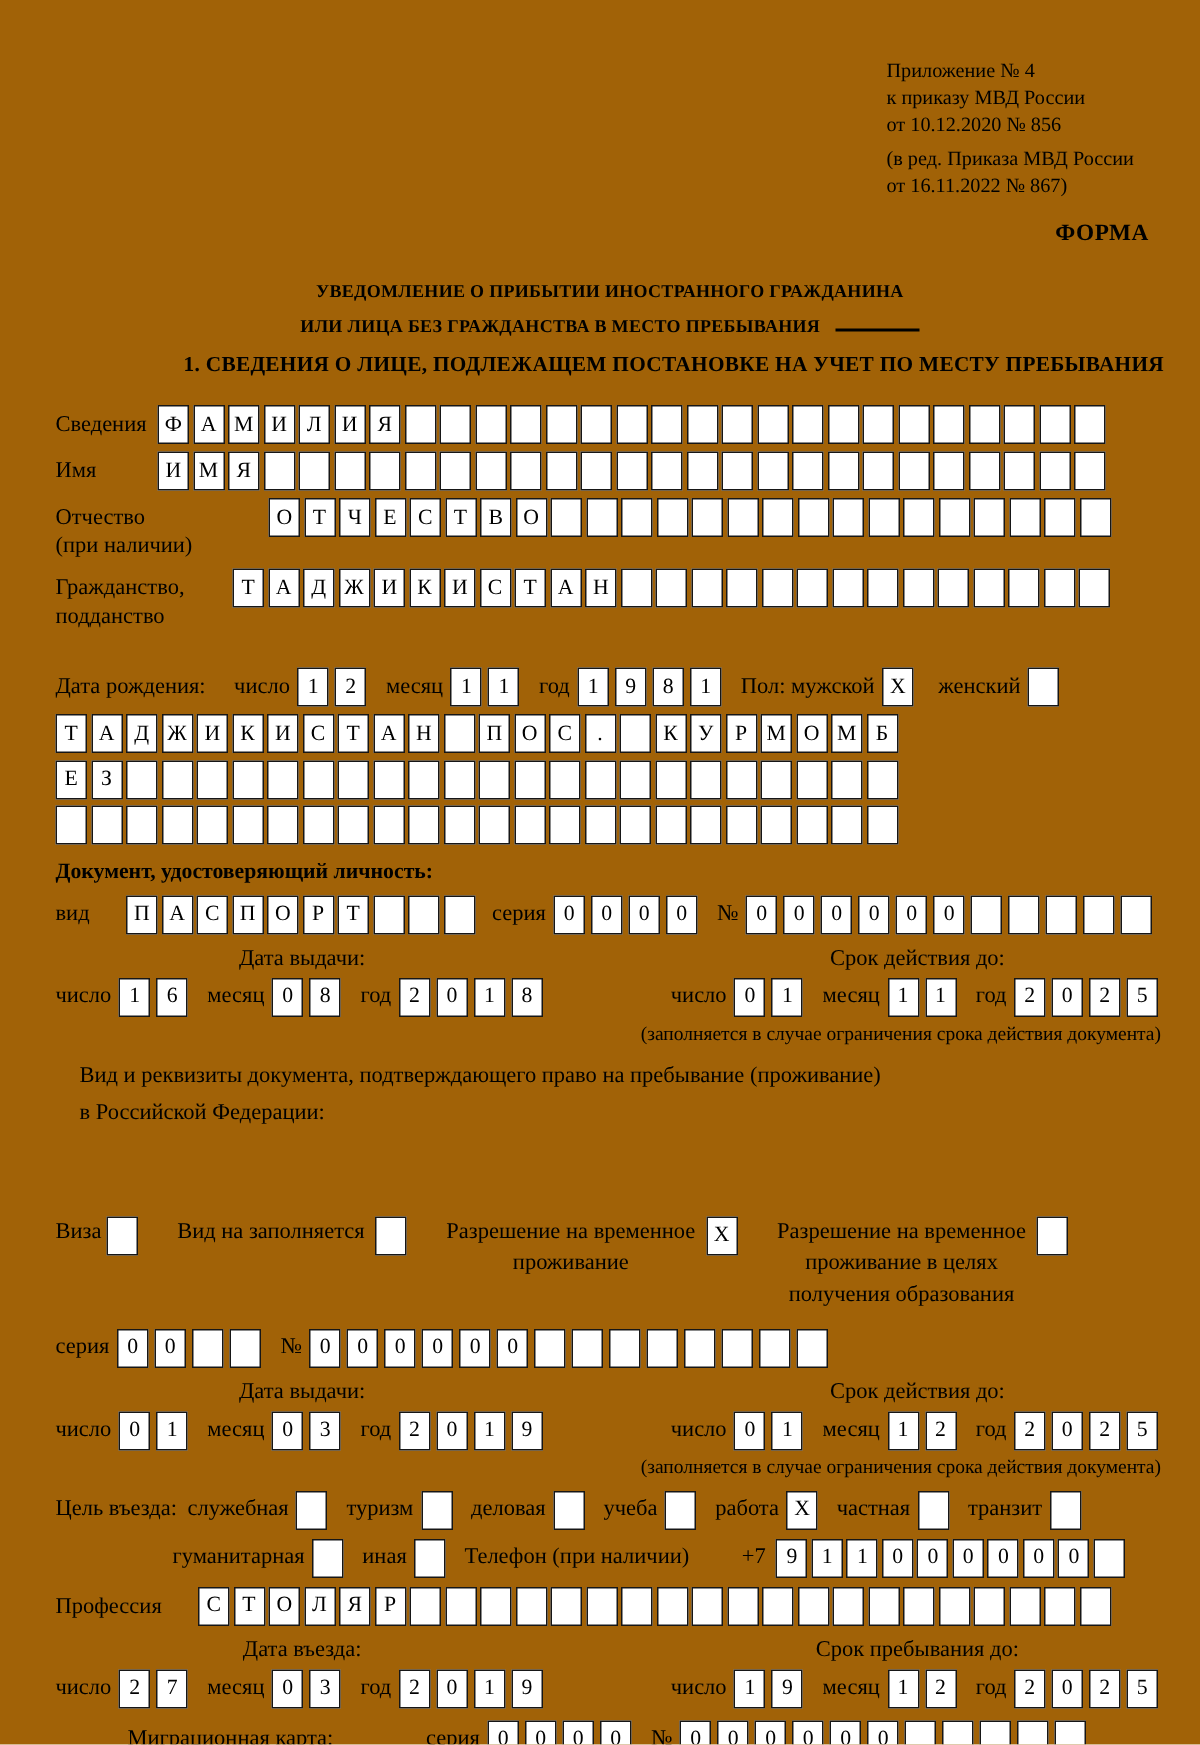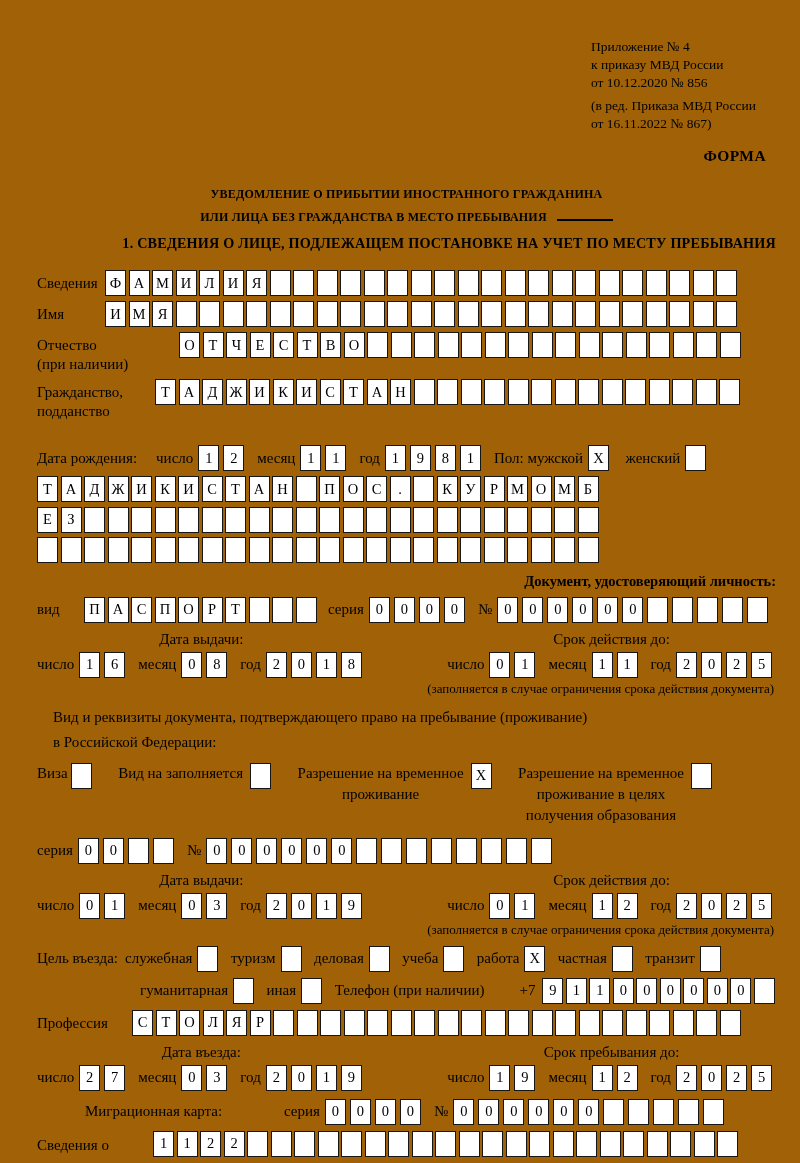--- a/index.html
+++ b/index.html
@@ -36,29 +36,29 @@
   .frow > .dlab:first-child, .drow > .dlab:first-child{margin-left:0;}
   .drow{display:flex;align-items:center;}
   .date-pair{display:flex;margin-top:8px;}
   .date-col.right{margin-left:auto;}
   .date-head{text-align:center;margin-bottom:4px;}
   .date-note{text-align:right;font-size:13px;margin:3px 2px 8px 0;}
   .mt6{margin-top:24px;}
   
   .intro{line-height:25px;margin-top:2px;margin-left:16px;}
   .opts{display:flex;align-items:flex-start;margin:8px 0 12px;}
-  .opt{display:flex;align-items:flex-start;}
+  .opt{display:flex;align-items:flex-start;margin-top:48px;}
   .opt + .opt{margin-left:24px;}
   .opt .cells{margin-left:7px;}
   .opt-label{text-align:center;line-height:21px;}
   
   .purpose-row{display:flex;align-items:center;margin:6px 0;}
   .purpose-row .plab{margin:0 5px 0 10px;flex:0 0 auto;}
   .purpose-row .plab:first-child{margin-left:0;}
-  .indent{margin-left:103px;}
+  .indent{margin-left:78px;}
   .phone-label{margin-left:34px;}
   .phone-prefix{margin-left:30px;margin-right:7px;}
 </style>
 </head>
 <body>
 
 <div class="page">
 
   <div class="appendix">
     <div>Приложение № 4</div>
@@ -317,21 +317,21 @@
           <span class="cell"></span>
           <span class="cell"></span>
           <span class="cell"></span>
           <span class="cell"></span>
           <span class="cell"></span>
           <span class="cell"></span>
         </div>
     </div>
   </div>
 
-  <div style="text-align:right;font-weight:bold;font-size:14.5px;margin:2px 0 7px;">Документ, удостоверяющий личность:</div>
+  <div style="text-align:left;font-weight:bold;font-size:14.5px;margin:2px 0 7px;">Документ, удостоверяющий личность:</div>
 
   <div class="frow vcenter">
     <span class="flabel w47" style="padding-top:0;">вид</span>
     <span class="cells">
         <span class="cell">П</span>
         <span class="cell">А</span>
         <span class="cell">С</span>
         <span class="cell">П</span>
         <span class="cell">О</span>
         <span class="cell">Р</span>

